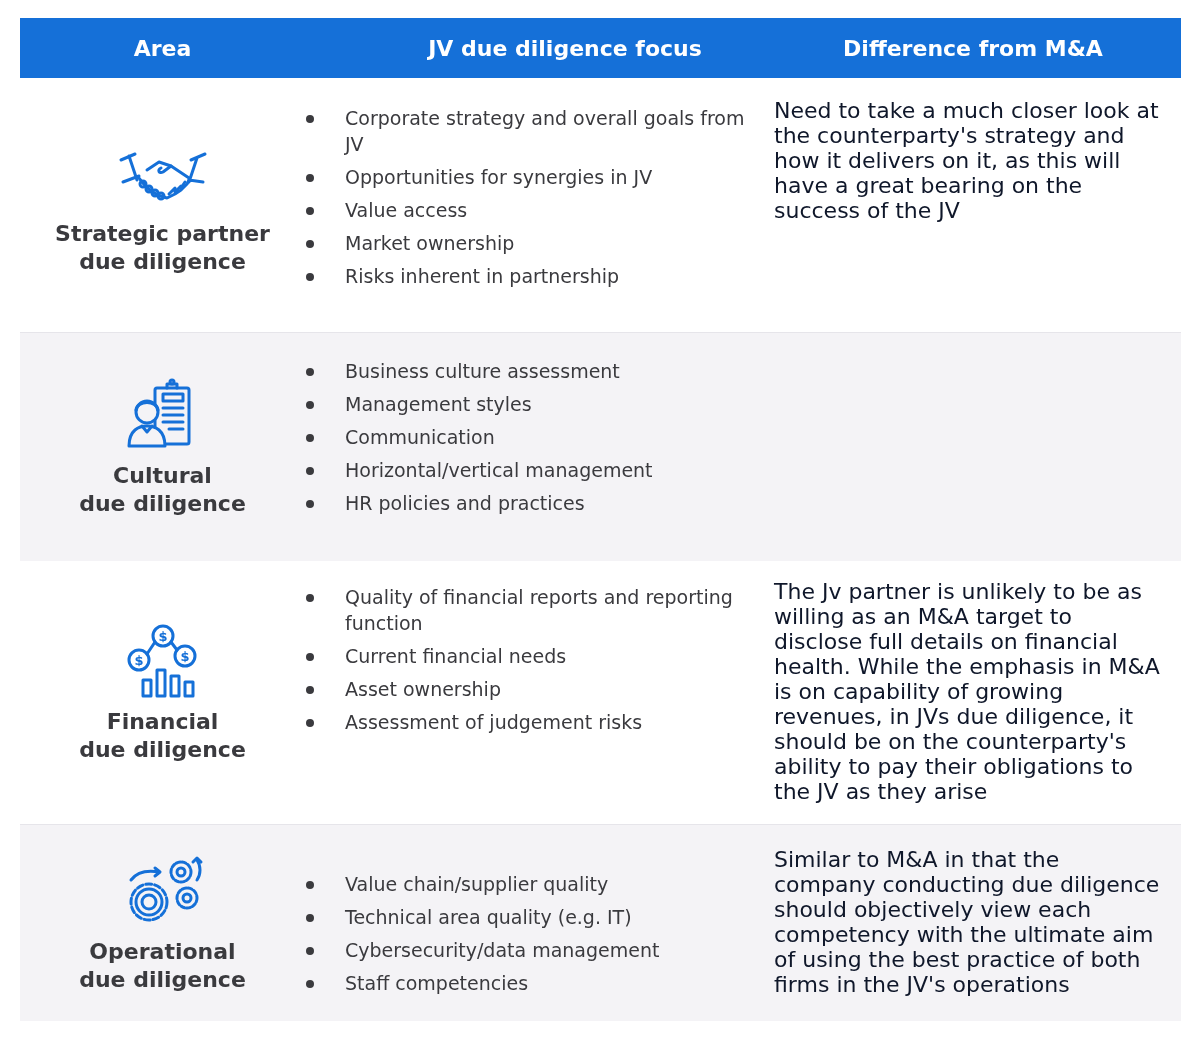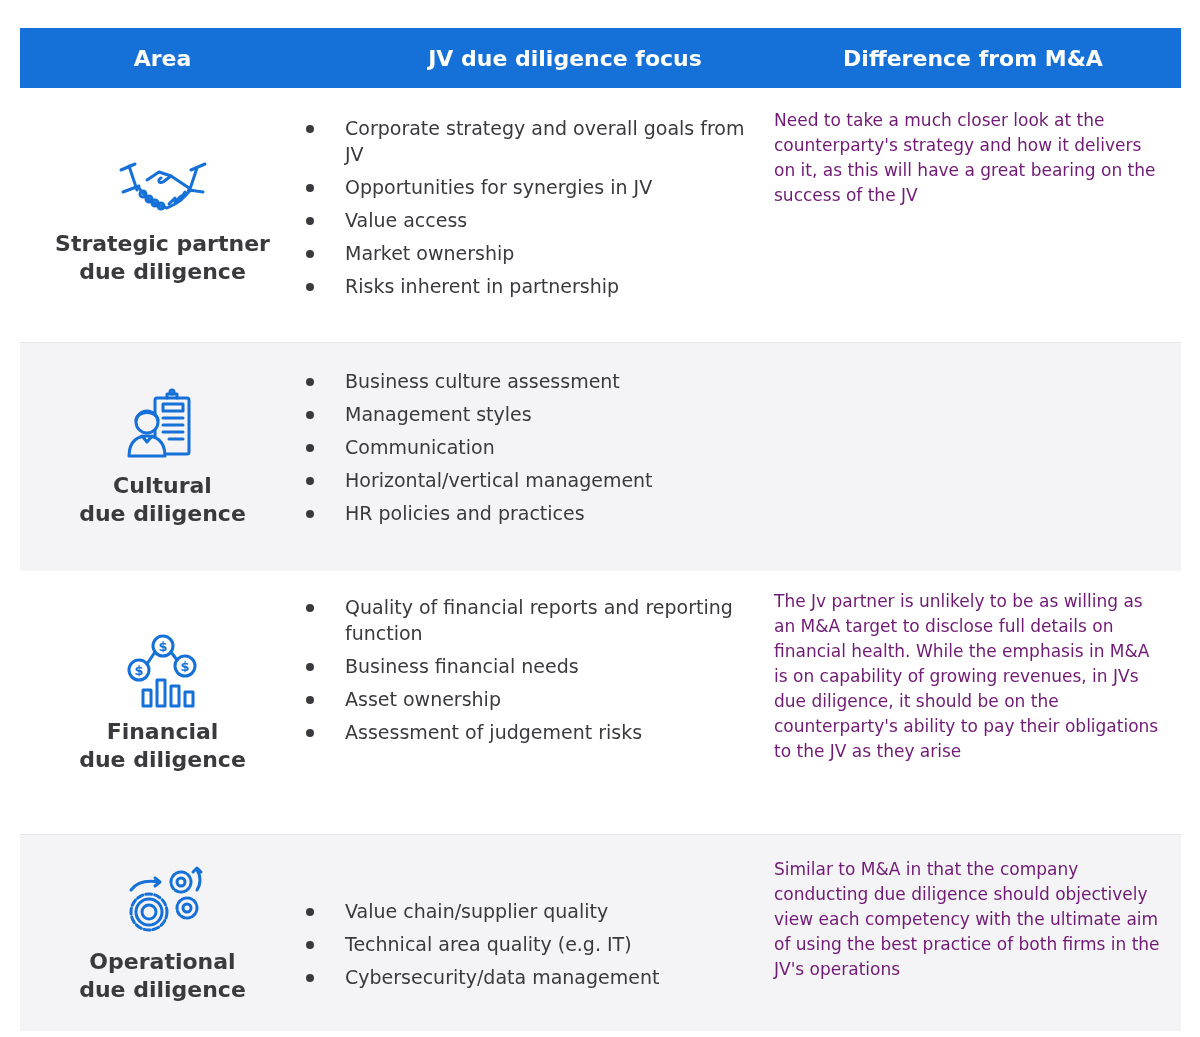--- a/index.html
+++ b/index.html
@@ -1,36 +1,36 @@
 <!DOCTYPE html>
 <html><head>
 <meta charset="utf-8">
 <style>
   * { box-sizing: border-box; margin: 0; padding: 0; }
   html, body { width: 1200px; height: 1037px; background: #ffffff; overflow: hidden; }
   body { font-family: "DejaVu Sans", sans-serif; color: #3a3a3e; }
-  .table { position: absolute; left: 20px; top: 28px; width: 1161px; }
+  .table { position: absolute; left: 20px; top: 18px; width: 1161px; }
   .header { height: 60px; background: #1570d8; display: flex; align-items: center; color: #ffffff; font-weight: bold; font-size: 22px; }
   .header .c1 { width: 285px; text-align: center; }
   .header .c2 { width: 480px; text-align: center; padding-left: 40px; }
   .header .c3 { flex: 1; text-align: center; padding-right: 20px; }
   .row { display: flex; position: relative; }
   .row.alt { background: #f4f3f6; border-top: 1px solid #e6e5ea; }
   .row.r1 { height: 254px; }
   .row.r2 { height: 229px; }
   .row.r3 { height: 263px; }
   .row.r4 { height: 197px; }
   .area { width: 285px; display: flex; flex-direction: column; align-items: center; justify-content: center; }
   .area .icon { width: 92px; height: 80px; margin-bottom: 6px; }
   .area .label { font-size: 22px; font-weight: bold; text-align: right; line-height: 28px; color: #3a3a3e; }
   .focus { width: 460px; padding-left: 0; display: flex; flex-direction: column; justify-content: center; }
   .focus ul { list-style: none; }
   .focus li { position: relative; padding-left: 40px; font-size: 19px; line-height: 26px; margin: 7px 0; color: #3a3a3e; padding-right: 8px; }
   .focus li::before { content: ""; position: absolute; left: 297px; left: 1px; top: 10px; width: 8px; height: 8px; border-radius: 50%; background: #3a3a3e; }
-  .diff { flex: 1; padding-left: 9px; padding-right: 20px; font-size: 17px; line-height: 25px; color: #701a75; }
+  .diff { flex: 1; padding-left: 9px; padding-right: 20px; font-size: 22px; line-height: 25px; color: #0f172a; }
   .r1 .focus { justify-content: flex-start; padding-top: 20px; }
   .r1 .diff { padding-top: 20px; }
   .r2 .focus { justify-content: flex-start; padding-top: 18px; }
   .r2 .diff { padding-top: 20px; }
   .r3 .focus { justify-content: flex-start; padding-top: 16px; }
   .r3 .diff { padding-top: 18px; }
   .r4 .focus { justify-content: center; padding-top: 21px; }
   .r4 .diff { padding-top: 22px; }
 </style>
 </head>
@@ -113,21 +113,21 @@
         <rect x="40" y="48" width="8" height="26"></rect>
         <rect x="54" y="54" width="8" height="20"></rect>
         <rect x="68" y="60" width="8" height="14"></rect>
       </svg>
       <div class="label">Financial</div>
       <div class="label">due diligence</div>
     </div>
     <div class="focus">
       <ul>
         <li>Quality of financial reports and reporting function</li>
-        <li>Business financial needs</li>
+        <li>Current financial needs</li>
         <li>Asset ownership</li>
         <li>Assessment of judgement risks</li>
       </ul>
     </div>
     <div class="diff">The Jv partner is unlikely to be as willing as an M&amp;A target to disclose full details on financial health. While the emphasis in M&amp;A is on capability of growing revenues, in JVs due diligence, it should be on the counterparty's ability to pay their obligations to the JV as they arise</div>
   </div>
 
   <div class="row r4 alt">
     <div class="area">
       <svg class="icon" viewBox="0 0 92 80" fill="none" stroke="#1570d8" stroke-width="3" stroke-linecap="round" stroke-linejoin="round">
@@ -142,17 +142,18 @@
         <path d="M80 28 C84 22 84 14 80 8 M76 10 L80 6 L84 10"></path>
       </svg>
       <div class="label">Operational</div>
       <div class="label">due diligence</div>
     </div>
     <div class="focus">
       <ul>
         <li>Value chain/supplier quality</li>
         <li>Technical area quality (e.g. IT)</li>
         <li>Cybersecurity/data management</li>
+        <li>Staff competencies</li>
       </ul>
     </div>
     <div class="diff">Similar to M&amp;A in that the company conducting due diligence should objectively view each competency with the ultimate aim of using the best practice of both firms in the JV's operations</div>
   </div>
 </div>
 
 </body></html>

